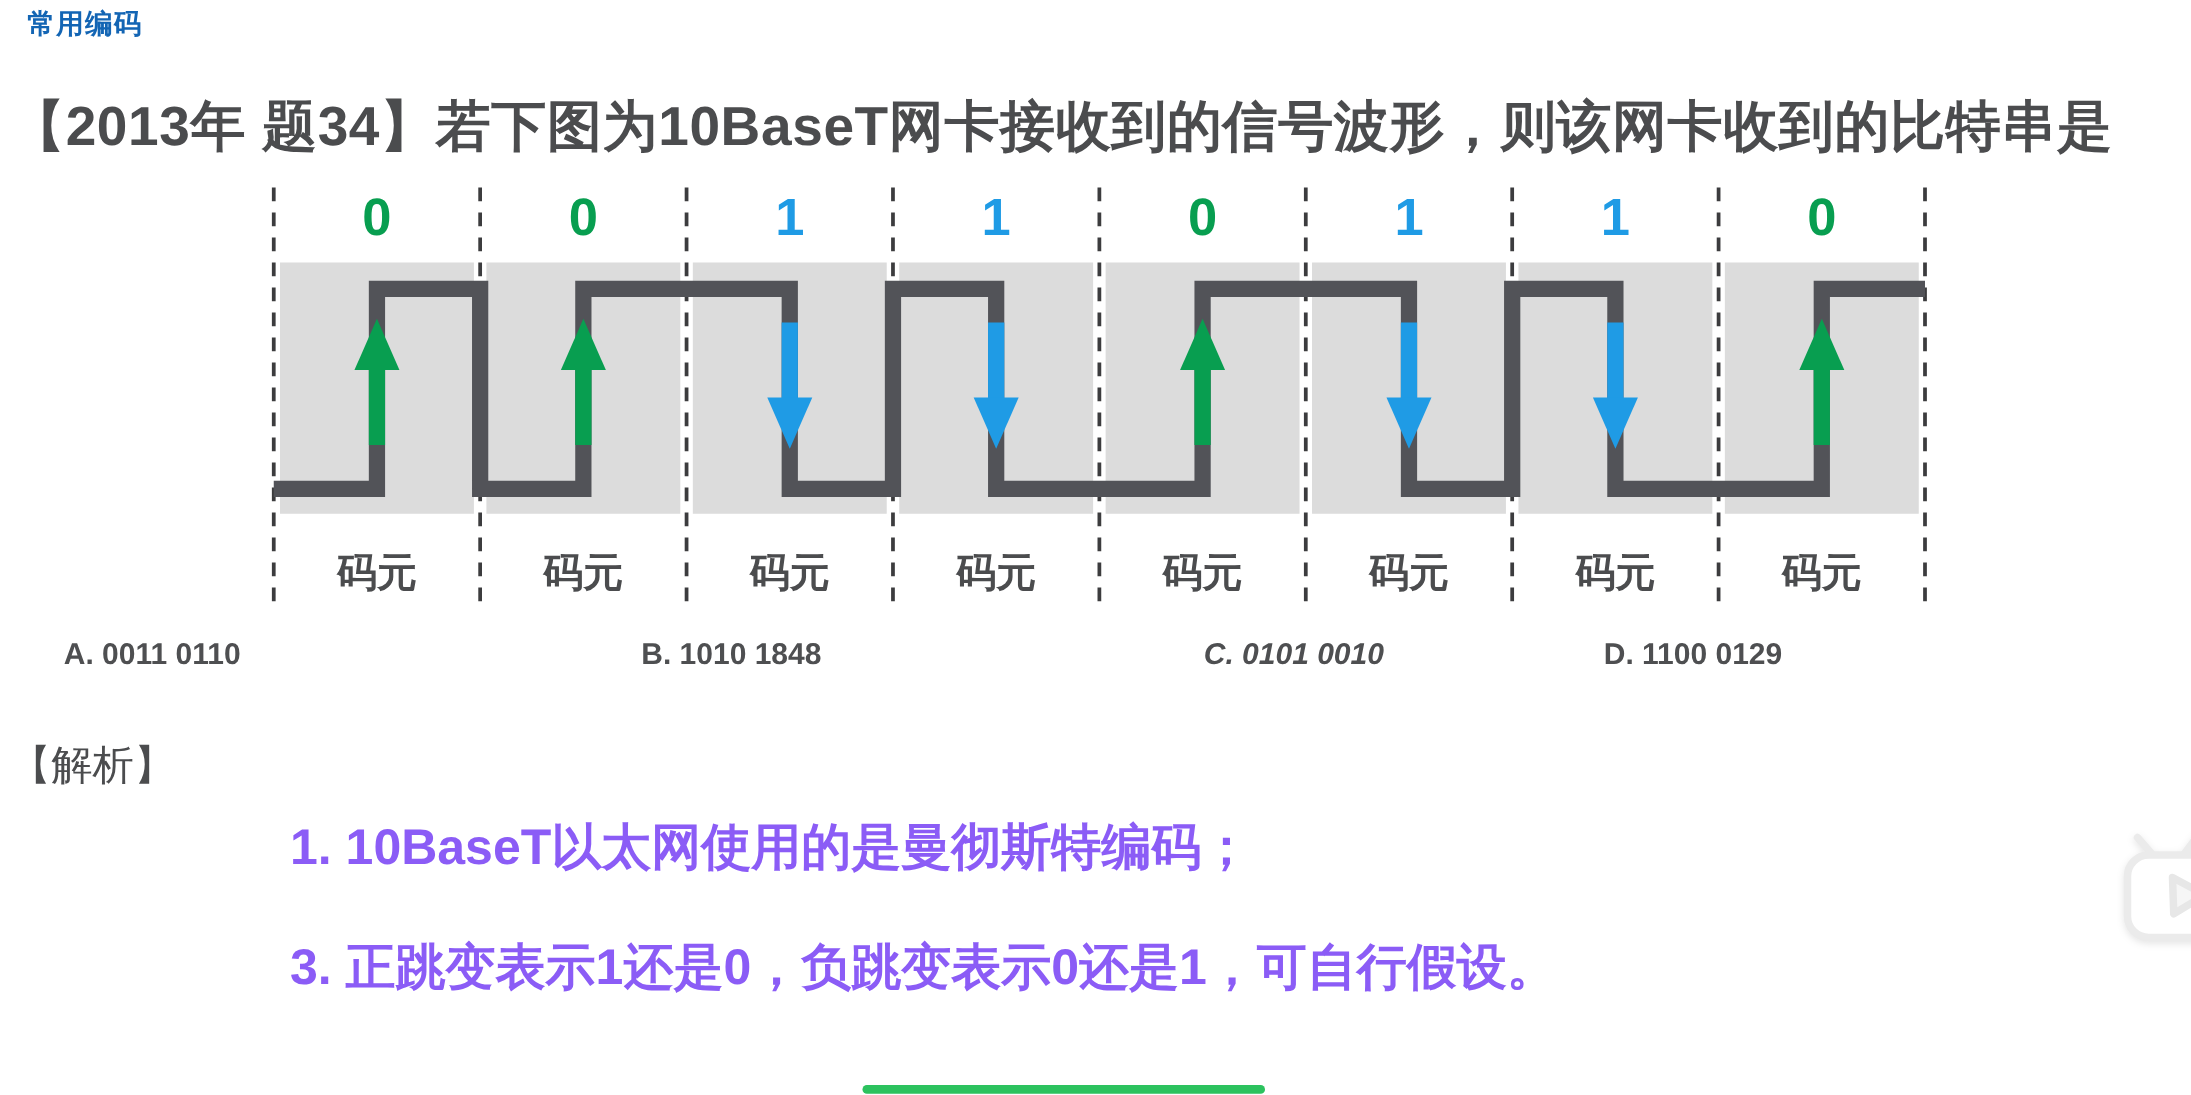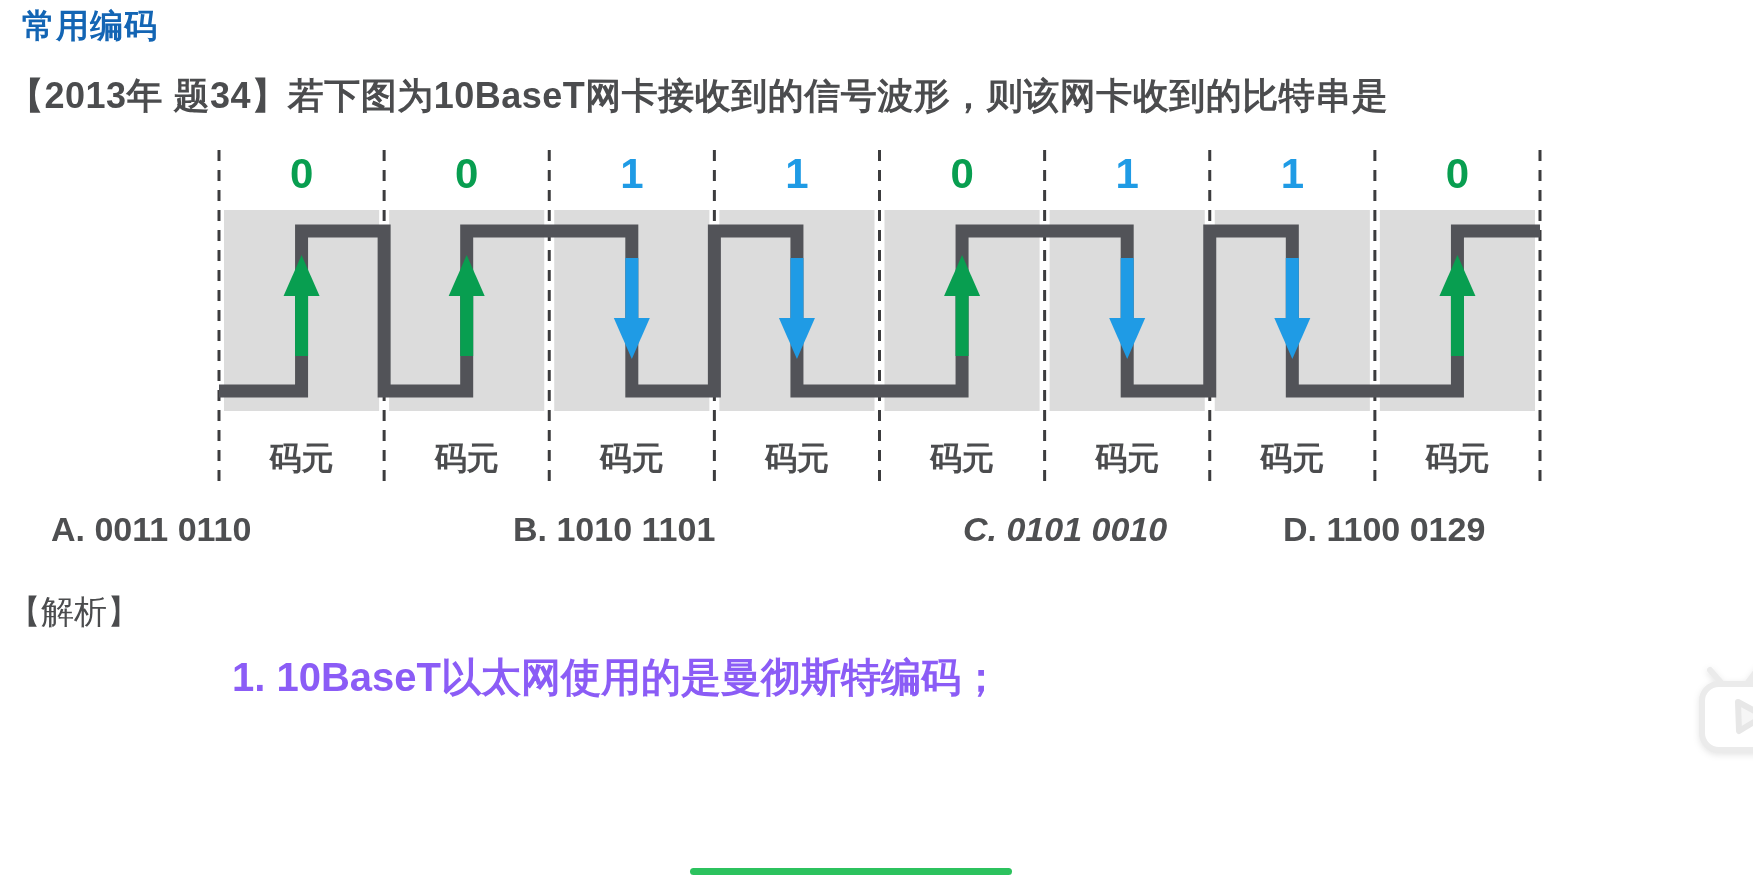--- a/index.html
+++ b/index.html
@@ -4,31 +4,31 @@
 <style>
   html,body{margin:0;padding:0;}
   body{
     width:1753px;height:876px;position:relative;overflow:hidden;
     background:#ffffff;
     font-family:"Liberation Sans","DejaVu Sans",sans-serif;
   }
   .abs{position:absolute;}
   #page-title{
     left:22px;top:4px;
-    font-size:33px;font-weight:800;color:#1365b4;letter-spacing:1px;
+    font-size:22px;font-weight:800;color:#1365b4;letter-spacing:1px;
   }
   #question{
     left:8px;top:72px;
-    font-size:36px;font-weight:700;color:#4b4c4e;letter-spacing:0.5px;
+    font-size:44px;font-weight:700;color:#4b4c4e;letter-spacing:0.5px;
     white-space:nowrap;
   }
   #diagram{left:0;top:138px;width:1753px;height:348px;}
   #options-row .option{
     position:absolute;top:510px;
-    font-size:34px;font-weight:700;color:#4e4f51;white-space:nowrap;
+    font-size:24px;font-weight:700;color:#4e4f51;white-space:nowrap;
   }
   #opt-a{left:51px;} #opt-b{left:513px;} #opt-c{left:963px;font-style:italic;} #opt-d{left:1283px;}
   #analysis-heading{
     left:8px;top:590px;
     font-size:33px;font-weight:400;color:#4b4c4e;
   }
   #analysis-list{left:232px;top:650px;}
   #analysis-list p{
     margin:0 0 41px 0;
     font-size:40px;font-weight:700;color:#8b5cf6;white-space:nowrap;
@@ -96,29 +96,30 @@
     <rect x="1120.6875" y="120" width="13" height="62" fill="#1f9be5"></rect>
     <polygon points="1127.1875,221 1109.1875,180 1145.1875,180" fill="#1f9be5"></polygon>
     <rect x="1285.8125" y="120" width="13" height="62" fill="#1f9be5"></rect>
     <polygon points="1292.3125,221 1274.3125,180 1310.3125,180" fill="#1f9be5"></polygon>
     <rect x="1450.9375" y="156" width="13" height="62" fill="#089e50"></rect>
     <polygon points="1457.4375,117 1439.4375,158 1475.4375,158" fill="#089e50"></polygon>
   </svg>
 
 <div id="options-row">
   <span class="option" id="opt-a">A. 0011 0110</span>
-  <span class="option" id="opt-b">B. 1010 1101</span>
+  <span class="option" id="opt-b">B. 1010 1848</span>
   <span class="option" id="opt-c">C. 0101 0010</span>
   <span class="option" id="opt-d">D. 1100 0129</span>
 </div>
 
 <div class="abs" id="analysis-heading">【解析】</div>
 
 <div class="abs" id="analysis-list">
   <p>1. 10BaseT以太网使用的是曼彻斯特编码；</p>
+  <p>3. 正跳变表示1还是0，负跳变表示0还是1，可自行假设。</p>
 </div>
 
 <div class="abs" id="progress-bar" style="background: rgb(44, 194, 94);"></div>
 
 <svg class="abs" id="watermark" viewBox="0 0 120 96" xmlns="http://www.w3.org/2000/svg">
   <g fill="none" stroke="#ebebeb" stroke-width="6" stroke-linecap="round">
     <path d="M30 22 L16 6"></path>
     <path d="M52 21 L64 5"></path>
   </g>
   <rect x="8" y="20" width="104" height="66" rx="17" fill="#ffffff" stroke="#ebebeb" stroke-width="6"></rect>

